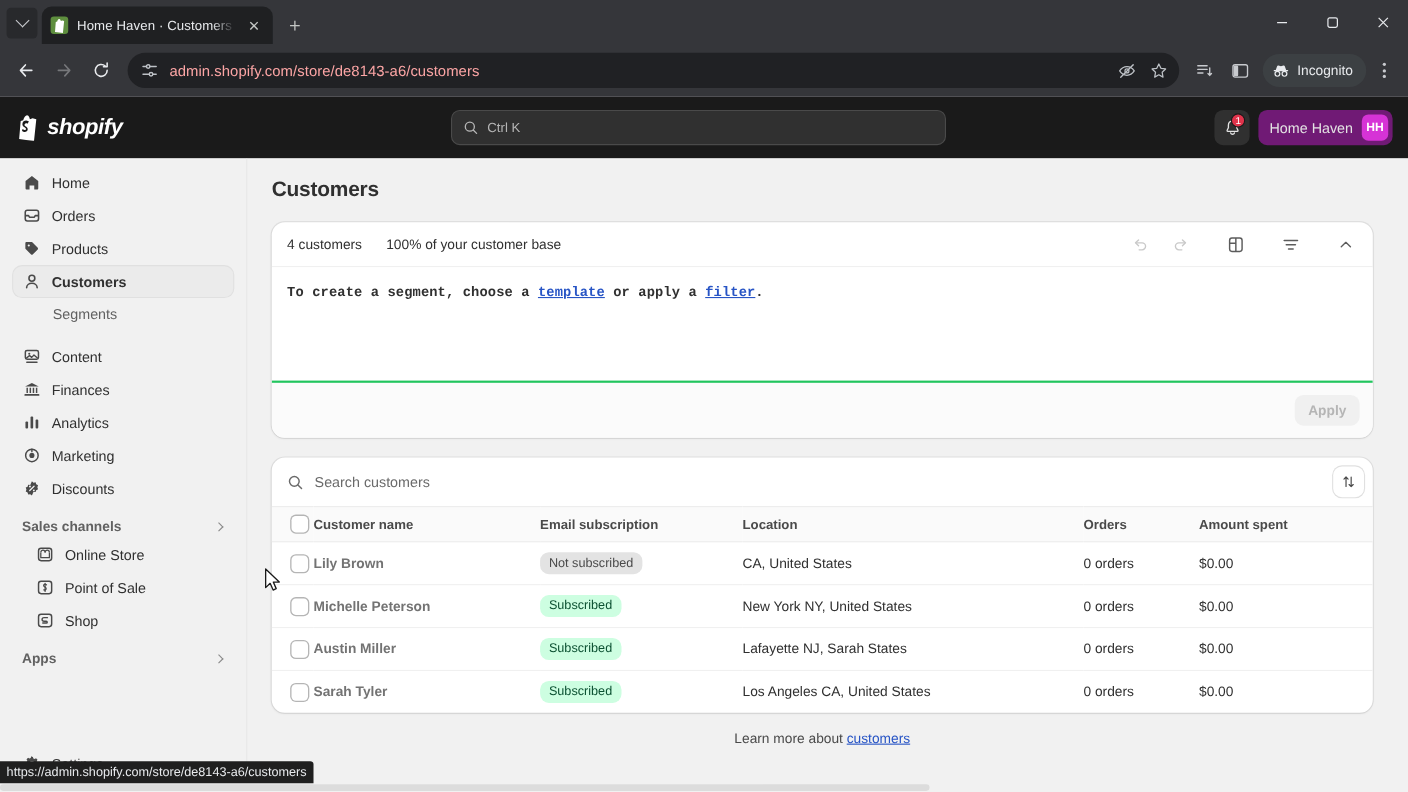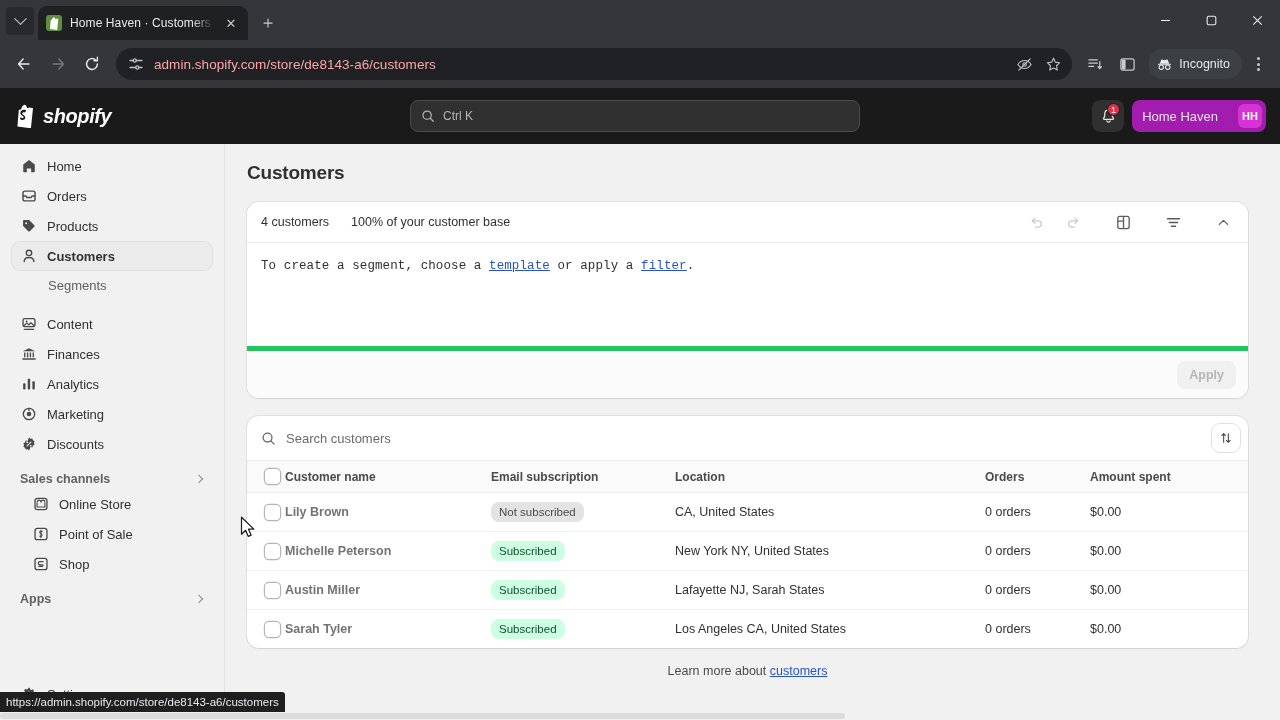--- a/index.html
+++ b/index.html
@@ -126,22 +126,22 @@
     width: 32px; height: 32px; border-radius: 8px; background: #303030;
     display: flex; align-items: center; justify-content: center; position: relative;
   }
   .bell-badge {
     position: absolute; top: 3px; right: 4px; min-width: 13px; height: 13px;
     border-radius: 7px; background: #e0334b; color: #fff; font-size: 9px;
     display: flex; align-items: center; justify-content: center; padding: 0 3px;
     border: 1.5px solid #1a1a1a;
   }
   .store-pill {
-    height: 32px; border-radius: 8px; background: #a21caf; display: flex;
-    align-items: center; gap: 20px; padding: 0 4px 0 10px;
+    height: 32px; border-radius: 8px; background: #701a75; display: flex;
+    align-items: center; gap: 8px; padding: 0 4px 0 10px;
   }
   .store-name { color: #e3e3e3; font-size: 13px; white-space: nowrap; }
   .avatar {
     width: 24px; height: 24px; border-radius: 6px; background: #d633d6;
     color: #fff; font-size: 11px; font-weight: 700;
     display: flex; align-items: center; justify-content: center;
   }
 
   .body-wrap { display: flex; height: 576px; }
 
@@ -207,24 +207,25 @@
     align-items: center; justify-content: center; color: #5c5c5c;
   }
   .icon-btn.dim { color: #c9c9c9; }
 
   .seg-editor {
     height: 103px; padding: 16px 14px 0 14px; background: #fff;
   }
   .seg-code {
     font-family: "Liberation Mono", monospace; font-size: 12.5px; color: #303030;
     letter-spacing: .1px;
+    font-weight: bold;
   }
   .seg-code a { color: #2754c5; text-decoration: underline; }
   .seg-footer {
-    height: 52px; border-top: 5px solid #22c55e; background: #fbfbfb;
+    height: 52px; border-top: 2px solid #22c55e; background: #fbfbfb;
     display: flex; align-items: center; justify-content: flex-end; padding: 0 12px;
   }
   .btn-apply {
     height: 28px; padding: 0 12px; border-radius: 8px; background: #f0f0f0;
     color: #b5b5b5; font-size: 12.5px; font-weight: 600;
     display: flex; align-items: center;
   }
 
   
   .tbl-search {

